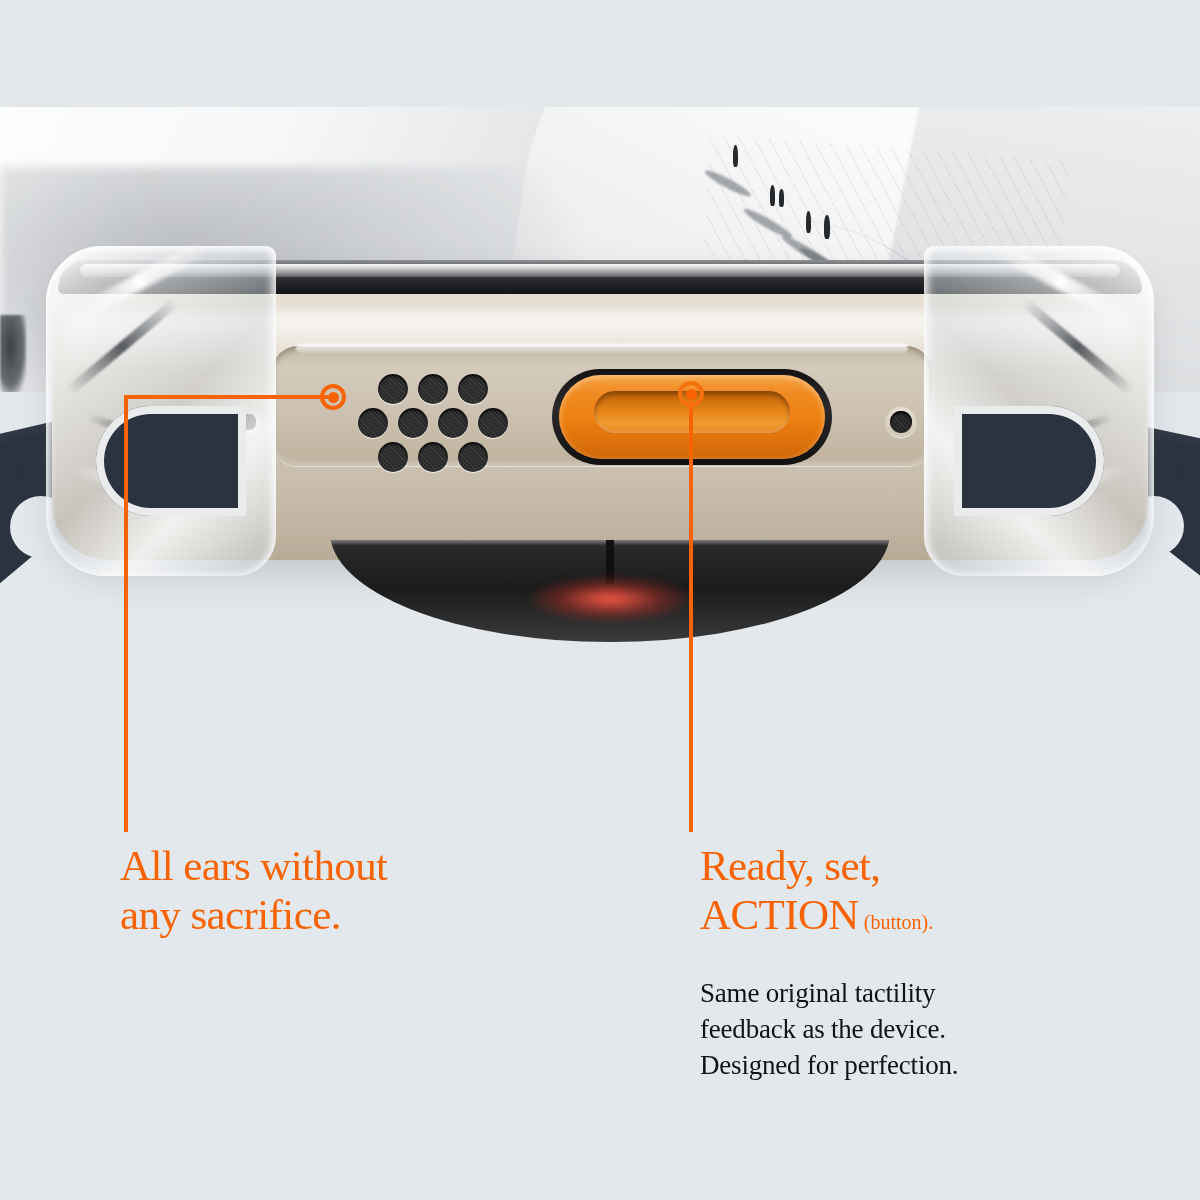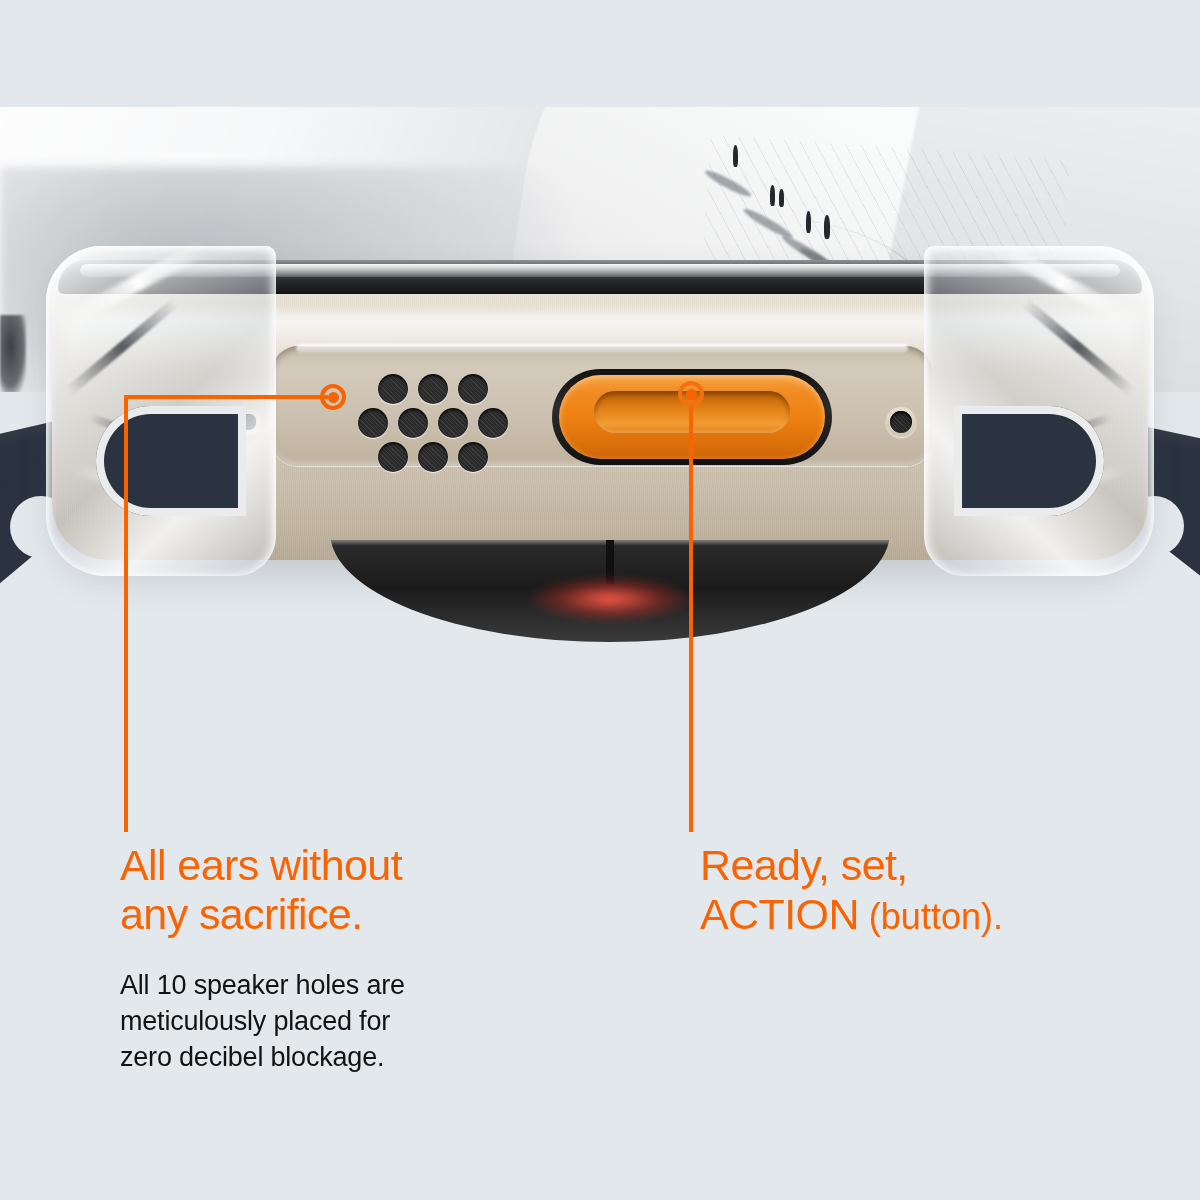--- a/index.html
+++ b/index.html
@@ -2,21 +2,21 @@
 <html><head>
 <meta charset="utf-8">
 <style>
   html,body{margin:0;padding:0;}
   body{
     width:1200px;height:1200px;
     background:#e3e8ed;
     font-family:"Liberation Sans",sans-serif;
     overflow:hidden;
   }
-  #stage{position:relative;width:1200px;height:1200px;overflow:hidden;background:#e3e8ed;}
+  #stage{position:relative;width:1200px;height:1200px;overflow:hidden;background:#e3e8ed;font-family:Liberation Serif, serif;}
 
   
   .photo{
     position:absolute;left:0;top:107px;width:1200px;height:285px;
     overflow:hidden;
   }
   .snow-base{
     position:absolute;inset:0;
     background:
       linear-gradient(170deg,#fdfdfd 0%,#f4f5f6 22%,#e9ebec 40%,#d7dadd 55%,#c9ccd0 70%,#babdc2 88%,#adb1b6 100%);
@@ -274,21 +274,21 @@
   .col{position:absolute;}
   .headline{
     color:#f96302;
     font-size:43px;
     line-height:49px;
     font-weight:400;
     letter-spacing:-.6px;
     margin:0;
     white-space:pre-line;
   }
-  .headline .small{font-size:36px;letter-spacing:0;}
+  .headline .small{font-size:20px;letter-spacing:0;}
   .body{
     color:#121212;
     font-size:27px;
     line-height:36px;
     font-weight:400;
     letter-spacing:-.2px;
     margin:0;
     white-space:pre-line;
   }
   .gap{height:28px;}
@@ -397,24 +397,24 @@
   <div class="cl-line" style="left:124px;top:395px;width:4px;height:437px;"></div>
   <div class="cl-dot" style="left:320px;top:384px;"></div>
 
   <div class="cl-line" style="left:689px;top:394px;width:4px;height:438px;"></div>
   <div class="cl-dot on-orange" style="left:678px;top:381px;"></div>
 
   <div class="col" style="left:120px;top:841px;width:470px;">
     <p class="headline">All ears without
 any sacrifice.</p>
     <div class="gap"></div>
-    <p class="body">All 10 speaker holes are
-meticulously placed for
-zero decibel blockage.</p>
   </div>
 
   <div class="col" style="left:700px;top:841px;width:480px;">
     <p class="headline"><span>Ready, set,
 ACTION</span><span class="small"> (button).</span></p>
     <div class="gap"></div>
+    <p class="body">Same original tactility
+feedback as the device.
+Designed for perfection.</p>
   </div>
 
 </div>
 
 </body></html>

